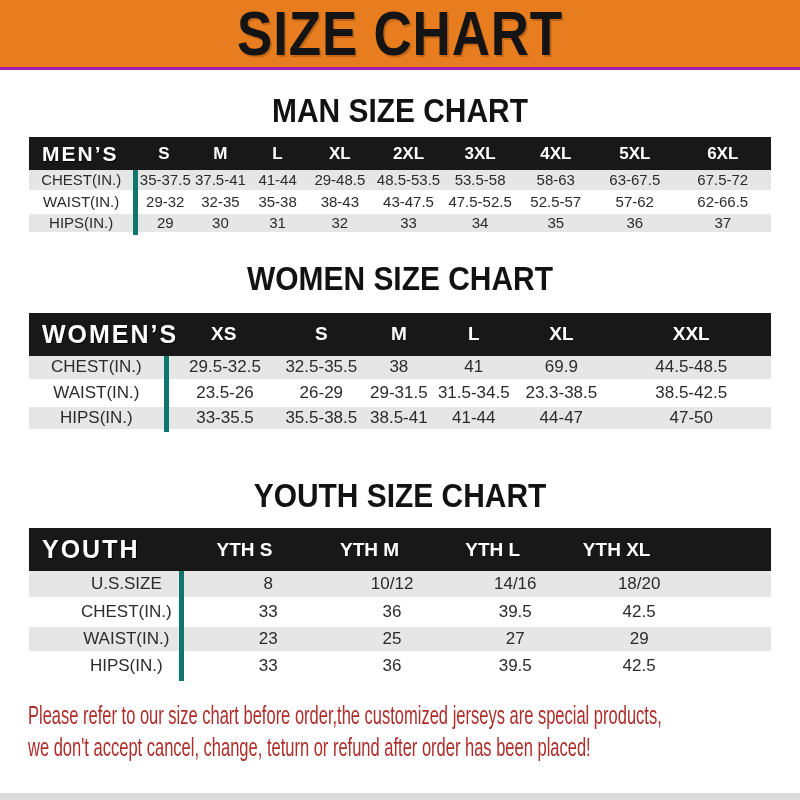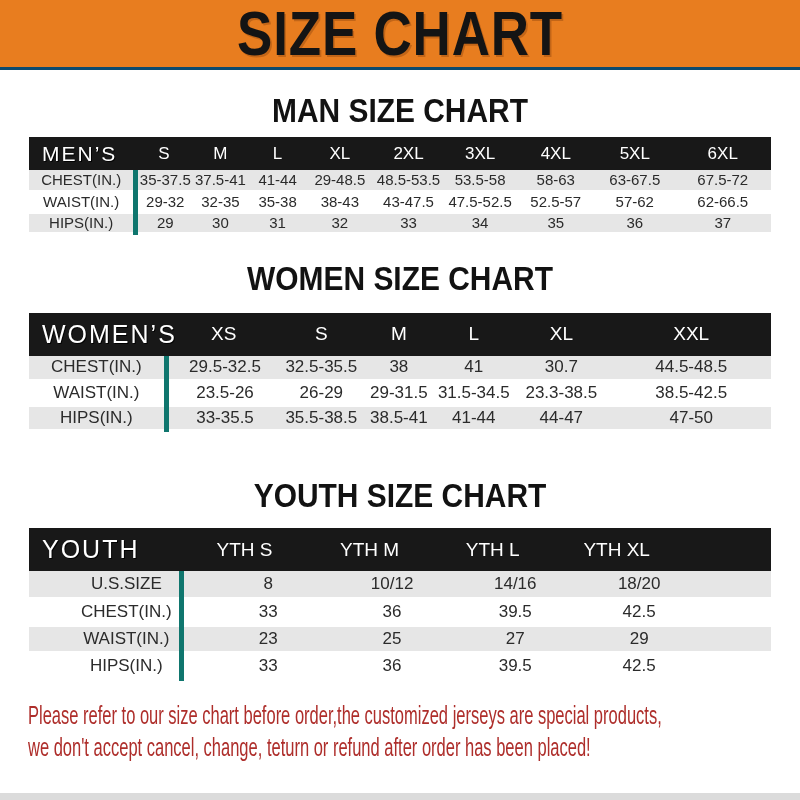--- a/index.html
+++ b/index.html
@@ -9,21 +9,21 @@
     background: #ffffff;
     font-family: "Liberation Sans", sans-serif;
     overflow: hidden;
     position: relative;
   }
 
   
   .banner {
     height: 70px;
     background: var(--orange, #E87D1F);
-    border-bottom: 3px solid #0c4a6e;
+    border-bottom: 3px solid #a21caf;
     display: flex; align-items: center; justify-content: center;
     overflow: hidden;
   }
   .banner h1 {
     margin: 0;
     font-size: 63px;
     line-height: 63px;
     font-weight: bold;
     color: #141414;
     transform: scaleX(0.84);
@@ -55,21 +55,21 @@
 
   .size-table table {
     width: 100%;
     border-collapse: collapse;
     table-layout: fixed;
     border-bottom: 2px solid #DADADA;
   }
   .size-table thead th {
     background: var(--header-black, #181818);
     color: #ffffff;
-    font-weight: normal;
+    font-weight: bold;
     text-align: center;
     padding: 0;
     vertical-align: middle;
   }
   .size-table thead th.lbl {
     text-align: left;
     padding-left: 13px;
     letter-spacing: 2px;
     text-shadow: 1px 1px 0 rgba(0,0,0,0.9);
   }
@@ -219,21 +219,21 @@
             <th>XXL</th>
           </tr>
         </thead>
         <tbody>
           <tr>
             <td class="lbl">CHEST(IN.)</td>
             <td>29.5-32.5</td>
             <td>32.5-35.5</td>
             <td>38</td>
             <td>41</td>
-            <td>30.7</td>
+            <td>69.9</td>
             <td>44.5-48.5</td>
           </tr>
           <tr>
             <td class="lbl">WAIST(IN.)</td>
             <td>23.5-26</td>
             <td>26-29</td>
             <td>29-31.5</td>
             <td>31.5-34.5</td>
             <td>23.3-38.5</td>
             <td>38.5-42.5</td>

